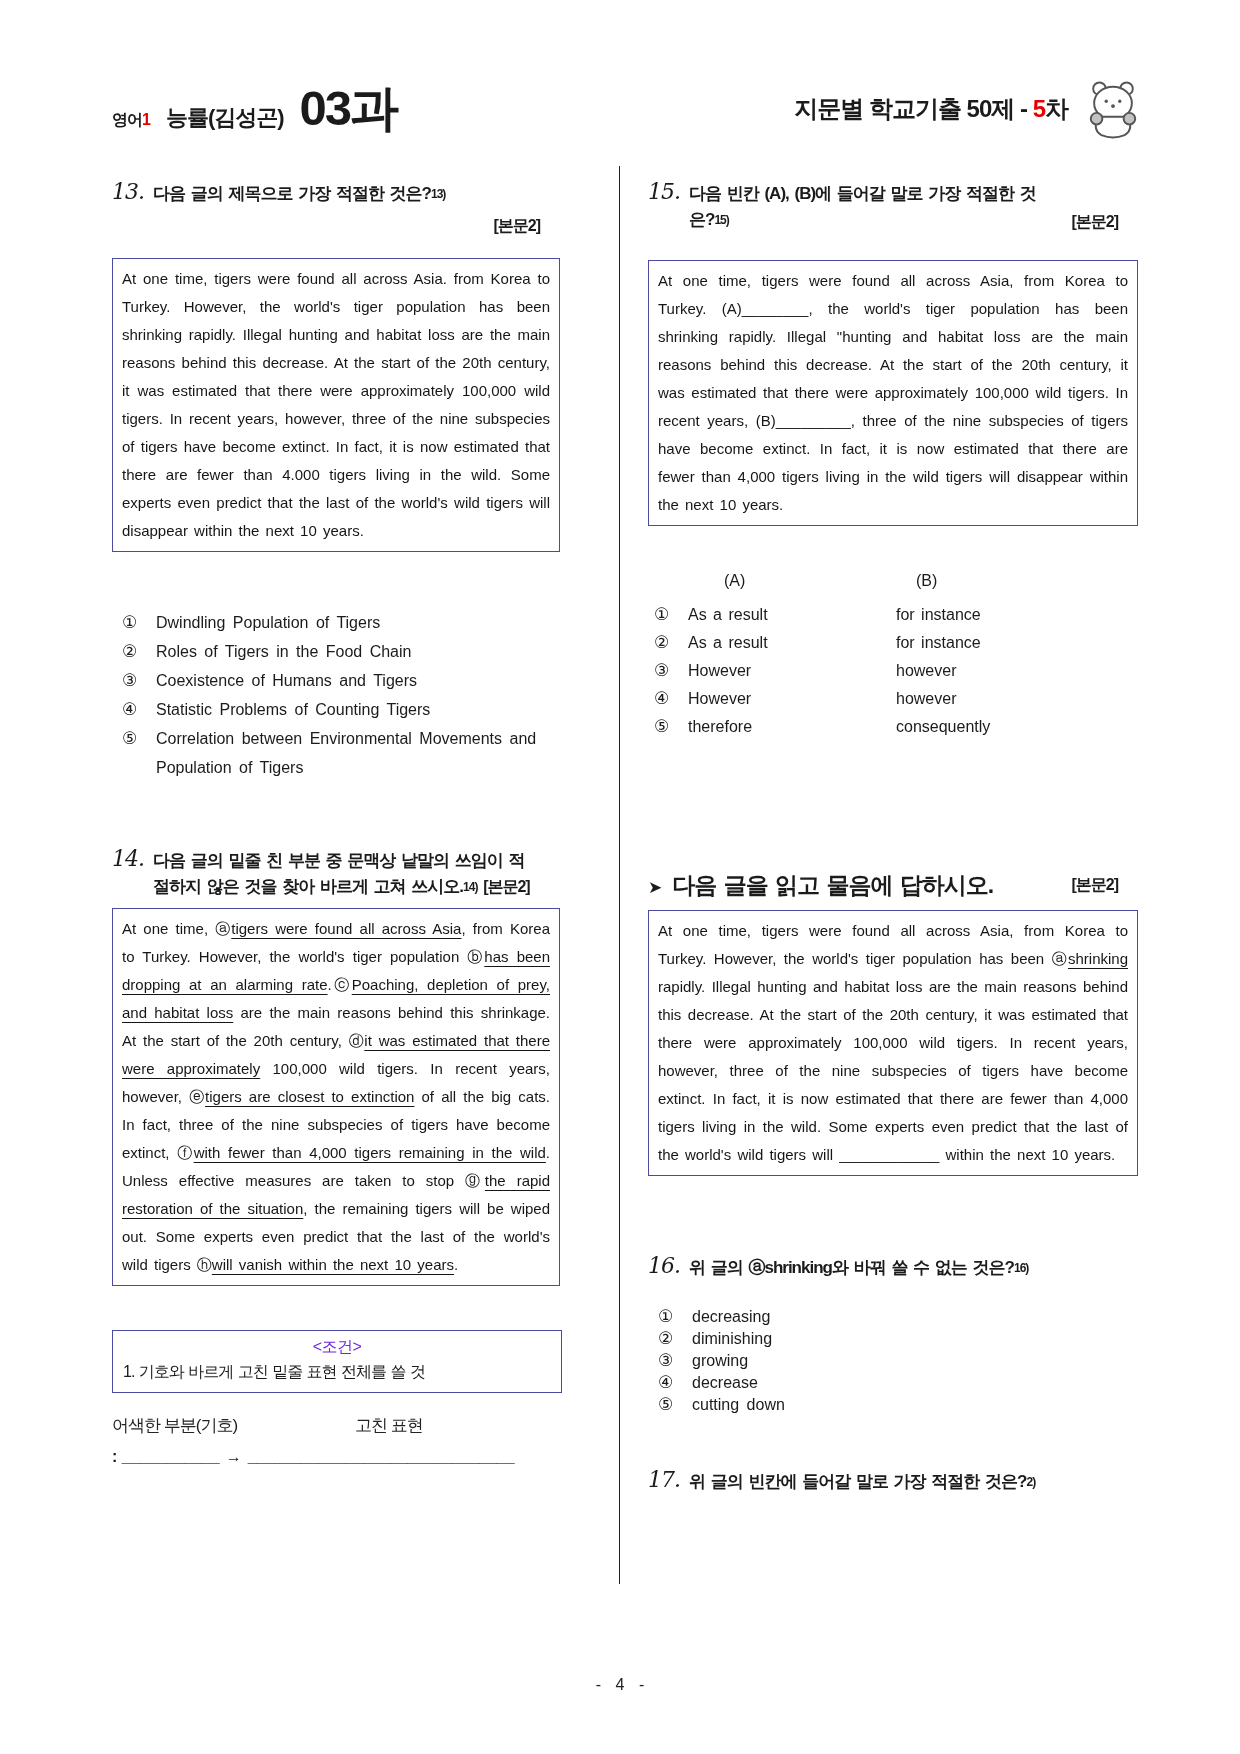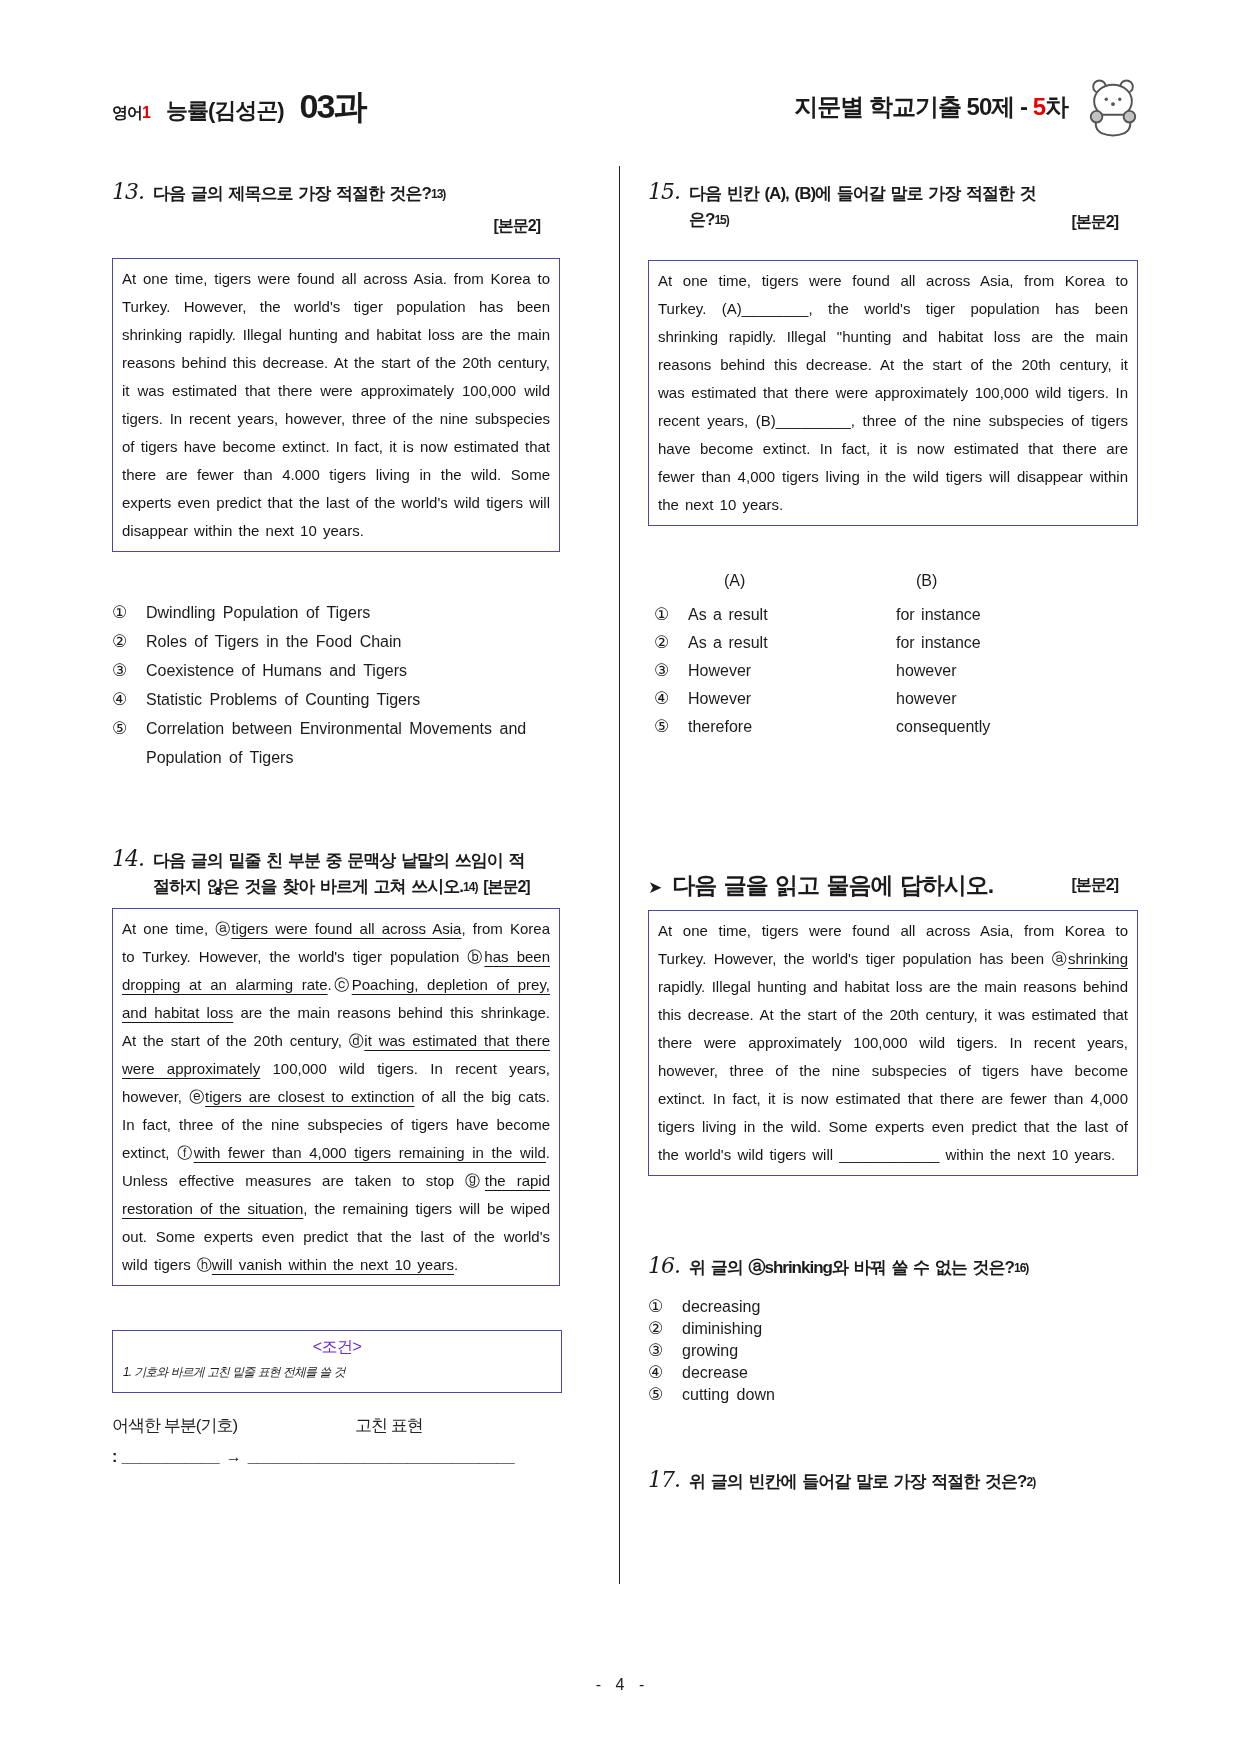--- a/index.html
+++ b/index.html
@@ -6,21 +6,21 @@
   .page{position:relative;width:1240px;height:1754px;background:#ffffff;overflow:hidden;
         font-family:"Liberation Sans","DejaVu Sans",sans-serif;color:#1b1b1b;}
   .blk{position:absolute;}
   .leftcol{left:112px;width:428px;}
   .rightcol{left:648px;width:470px;}
 
   
   .hdr{position:absolute;left:112px;right:98px;top:76px;display:flex;justify-content:space-between;align-items:center;}
   .hdr-left{display:flex;align-items:baseline;gap:16px;font-weight:700;letter-spacing:-1px;white-space:nowrap;}
   .t-book{font-size:22px;}
-  .t-lesson{font-size:34px;letter-spacing:-2px;}
+  .t-lesson{font-size:49px;letter-spacing:-2px;}
   .hdr-right{display:flex;align-items:center;gap:16px;white-space:nowrap;}
   .t-series{font-size:24px;font-weight:700;letter-spacing:-1px;}
   .red{color:#e60000;}
   .bear{width:58px;height:62px;display:inline-block;}
 
   .divider{position:absolute;left:619px;top:166px;width:1px;height:1418px;background:#222;}
 
   
   .q-head{display:flex;align-items:flex-start;position:relative;}
   .q-num{font-family:"DejaVu Serif","Liberation Serif",serif;font-style:italic;font-size:22px;
@@ -30,42 +30,42 @@
   .tag{font-weight:700;font-size:16px;letter-spacing:-1px;white-space:nowrap;}
   .tag-abs{position:absolute;right:0;bottom:0;}
   .tag-line{text-align:right;}
 
   
   .pbox{border:1px solid #4a4aa0;padding:6px 9px;font-size:15px;line-height:28px;
         text-align:justify;word-spacing:2px;color:#161616;}
   .u{text-decoration:underline;text-underline-offset:4px;}
 
   
-  .opts{list-style:none;margin:0;padding:0;font-size:16px;line-height:29px;word-spacing:3px;}
+  .opts{list-style:none;margin:10px;padding:0;font-size:16px;line-height:29px;word-spacing:3px;}
   .opts li{padding-left:34px;}
   .m{display:inline-block;width:34px;margin-left:-34px;font-size:17px;}
 
   
   .ab-head{display:grid;grid-template-columns:248px auto;font-size:16px;}
   .ab-head .a{padding-left:76px;}
   .ab-head .b{padding-left:20px;}
   .ab-rows{font-size:16px;line-height:28px;word-spacing:2px;}
   .ab-row{display:grid;grid-template-columns:248px auto;}
   .ab-row .acell{padding-left:6px;}
   .ab-row .acell .m{width:28px;margin-left:0;margin-right:6px;}
 
   
   .dir{display:flex;justify-content:space-between;align-items:center;}
   .dir-arrow{font-size:17px;margin-right:10px;}
   .dir-text{font-weight:700;font-size:23px;letter-spacing:-1px;word-spacing:2px;}
 
   
   .cond{border:1px solid #4a4aa0;padding:4px 10px 7px;}
   .cond-title{text-align:center;font-size:16px;line-height:24px;letter-spacing:-0.5px;color:#6d28d9;}
-  .cond-item{font-size:12px;line-height:26px;letter-spacing:-1px;word-spacing:1px;font-style:italic;}
+  .cond-item{font-size:16px;line-height:26px;letter-spacing:-1px;word-spacing:1px;}
   .ans-labels{display:flex;font-size:17px;letter-spacing:-1px;color:#222;}
   .ans-labels .l2{margin-left:118px;}
   .ans-row{font-size:16px;font-weight:700;letter-spacing:0;}
   .ans-row .arrow{font-weight:400;padding:0 6px;}
 
   
   .opts2{display:grid;grid-template-columns:228px auto;row-gap:7px;font-size:16px;line-height:28px;word-spacing:3px;}
   .opts2 .cell{padding-left:34px;}
 
   .footer{position:absolute;left:0;top:1676px;width:100%;text-align:center;

